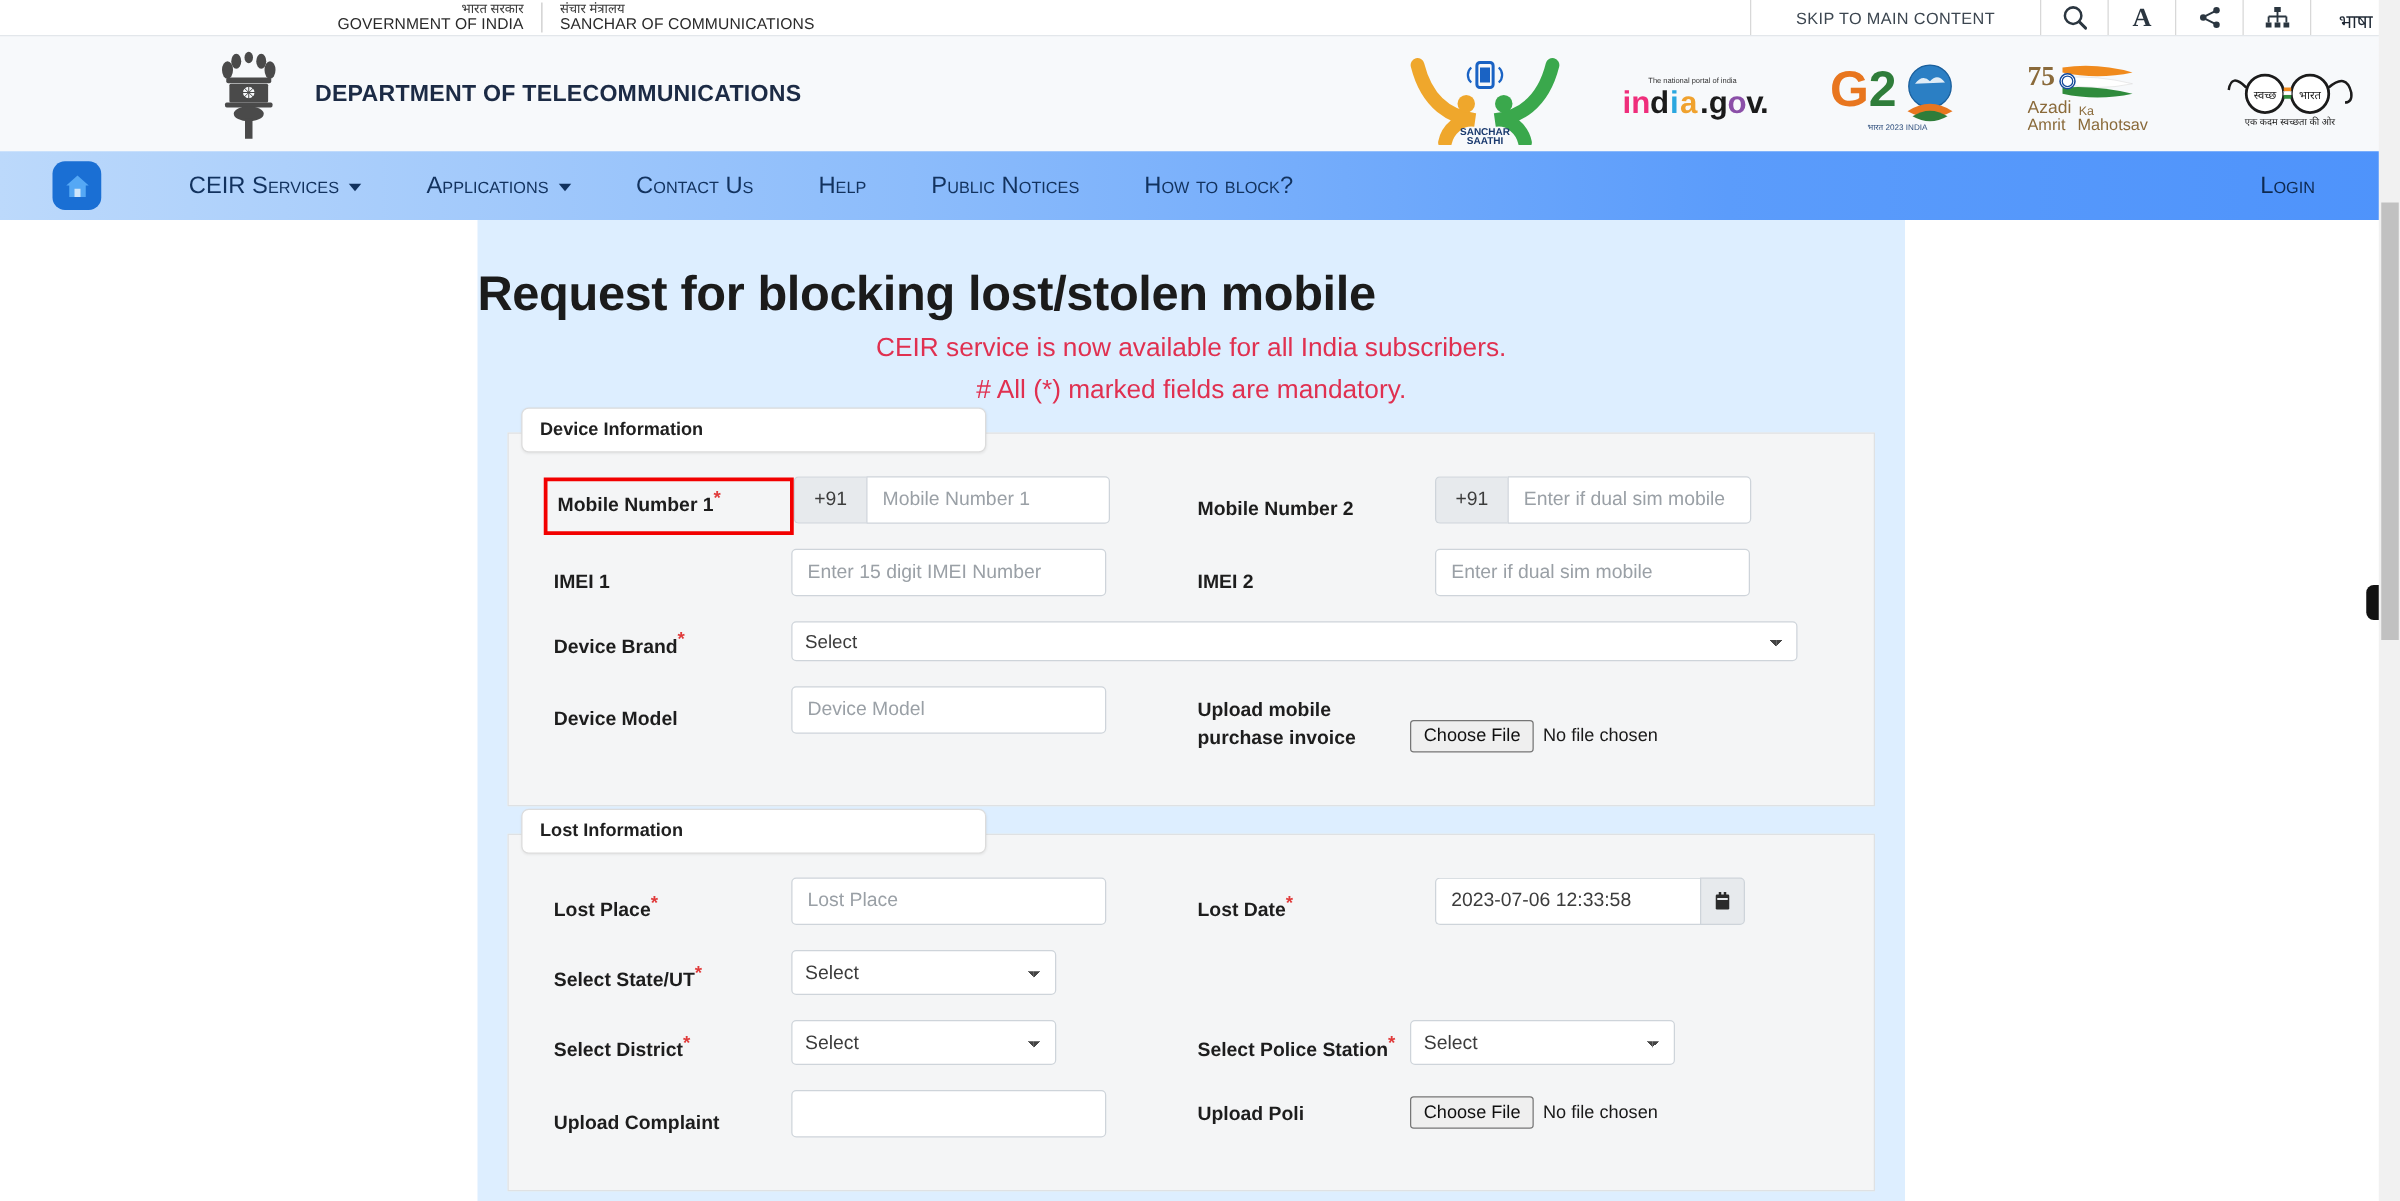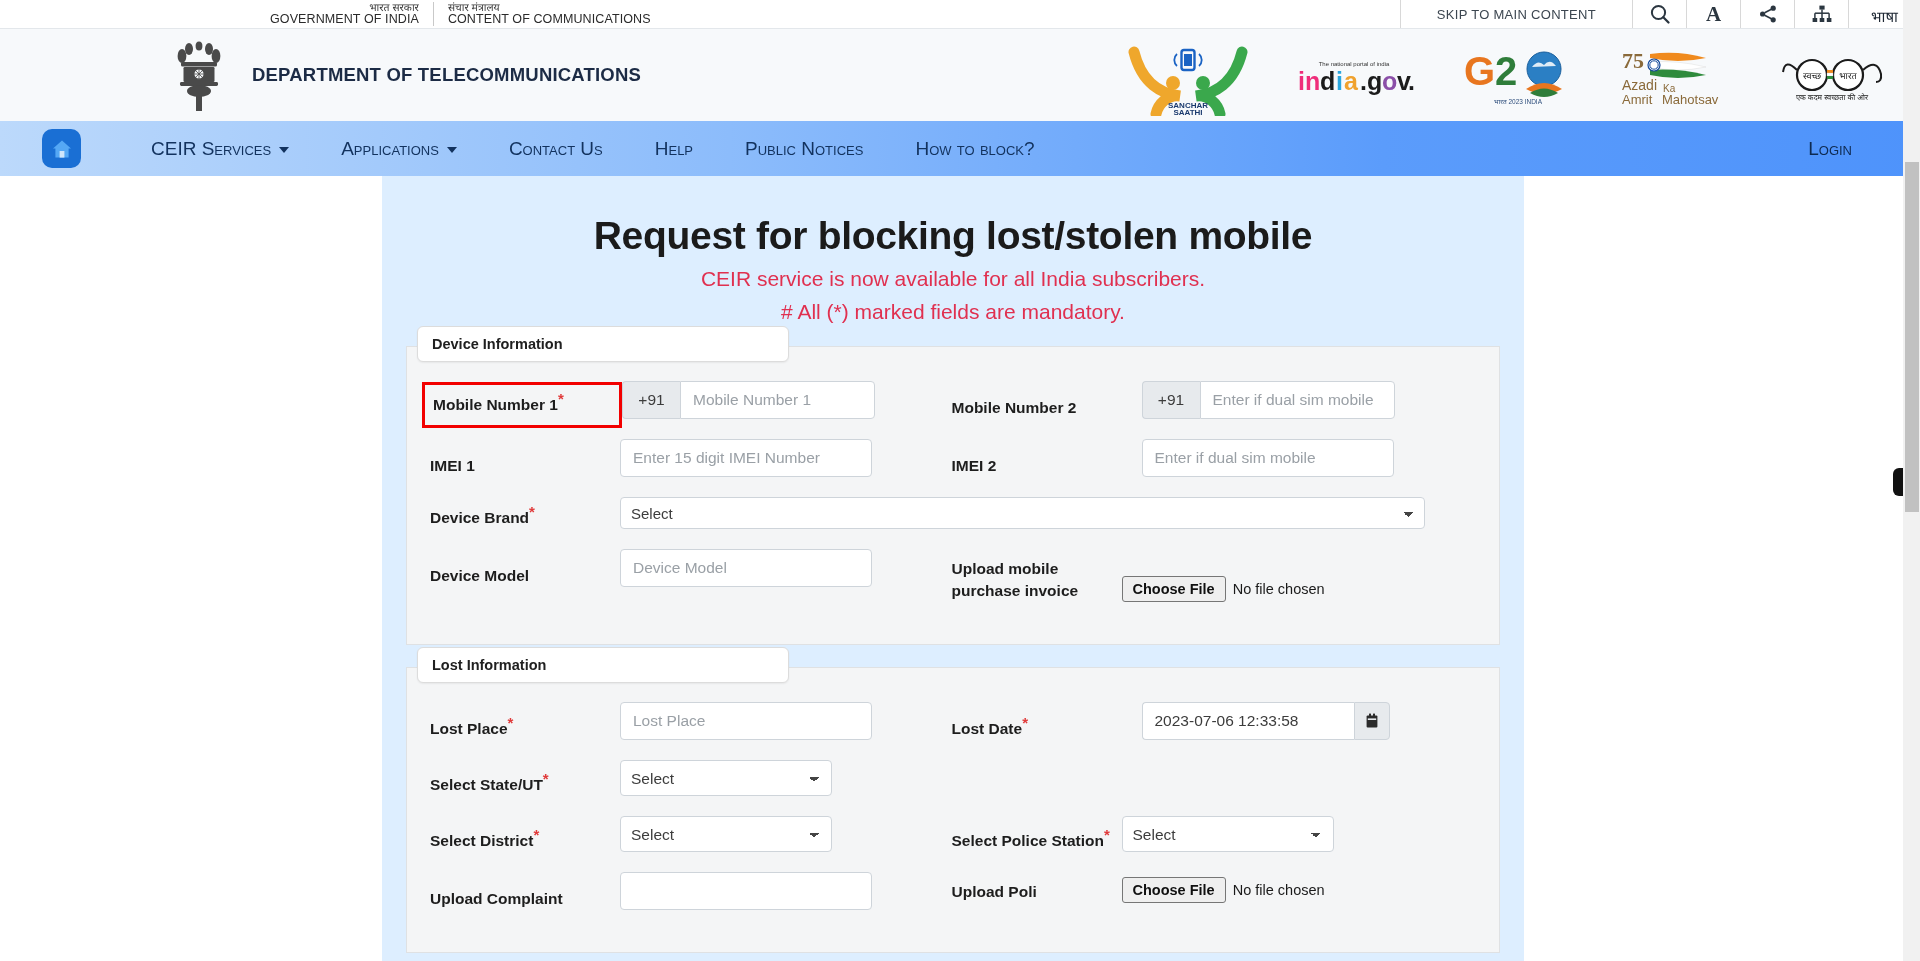--- a/index.html
+++ b/index.html
@@ -101,37 +101,37 @@
   .page {
     position:absolute; top:176px; left:0; right:0; bottom:0;
     background:#ffffff;
   }
   .content-card {
     position:absolute; left:382px; width:1142px; top:0; bottom:0;
     background:#ddeeff;
     padding:26px 0 0 0;
   }
   .title {
-    text-align:center;
+    text-align:left;
     font-size:39px; font-weight:bold; color:#1b1b1b;
     margin:12px 0 4px 0;
     letter-spacing:-.3px;
   }
   .subtitle {
     text-align:center; color:#e03050; font-weight:normal;
     font-size:21px; margin:9px 0 0 0;
   }
 
   
   .fs {
     position:relative;
     margin:22px 24px 0 24px;
     background:#f4f5f6;
     border:1px solid #dfe1e3;
-    padding:34px 26px 22px 23px;
+    padding:34px 26px 22px 36px;
   }
   .fs-legend {
     position:absolute; top:-21px; left:10px;
     background:#ffffff;
     border:1px solid #dcdcdc;
     border-radius:6px;
     box-shadow:0 1px 2px rgba(0,0,0,.06);
     padding:9px 14px;
     width:372px;
     font-size:14.5px; font-weight:bold; color:#202020;
@@ -181,21 +181,20 @@
               -webkit-appearance:none; appearance:none;
               background-image:linear-gradient(45deg,transparent 50%,#444 50%),linear-gradient(135deg,#444 50%,transparent 50%);
               background-position:calc(100% - 17px) 16px, calc(100% - 12px) 16px;
               background-size:5px 5px,5px 5px; background-repeat:no-repeat; }
   .file-row { display:flex; align-items:center; gap:7px; padding-top:4px; }
   .choose-btn {
     font-family:"Liberation Sans", sans-serif;
     font-size:14.5px; color:#101010;
     background:#efefef; border:1px solid #767676; border-radius:3px;
     padding:4px 10px;
-    font-weight:bold;
   }
   .file-none { font-size:14.5px; color:#1a1a1a; }
   .date-grp { display:flex; }
   .date-grp input { width:212px; border-radius:4px 0 0 4px; border-right:none; }
   .cal-btn {
     width:36px; height:38px;
     background:#e7eaed; border:1px solid #ced4da;
     border-radius:0 4px 4px 0;
     display:flex; align-items:center; justify-content:center;
   }
@@ -209,21 +208,21 @@
 <body>
 
 <div class="topbar">
   <div class="gov-block">
     <div class="gov-col">
       <span class="gov-hi">भारत सरकार</span>
       <span class="gov-en">GOVERNMENT OF INDIA</span>
     </div>
     <div class="gov-col gov-col2">
       <span class="gov-hi">संचार मंत्रालय</span>
-      <span class="gov-en">CONTENT OF COMMUNICATIONS</span>
+      <span class="gov-en">SANCHAR OF COMMUNICATIONS</span>
     </div>
   </div>
 
   <div class="topbar-right">
     <a class="skip-link">SKIP TO MAIN CONTENT</a>
 
     <div class="ic-btn">
       <svg width="22" height="22" viewBox="0 0 22 22">
           <circle cx="9.5" cy="9.5" r="6.6" fill="none" stroke="#2b3640" stroke-width="2"></circle>
           <line x1="14.3" y1="14.3" x2="19.5" y2="19.5" stroke="#2b3640" stroke-width="2.3" stroke-linecap="round"></line>

